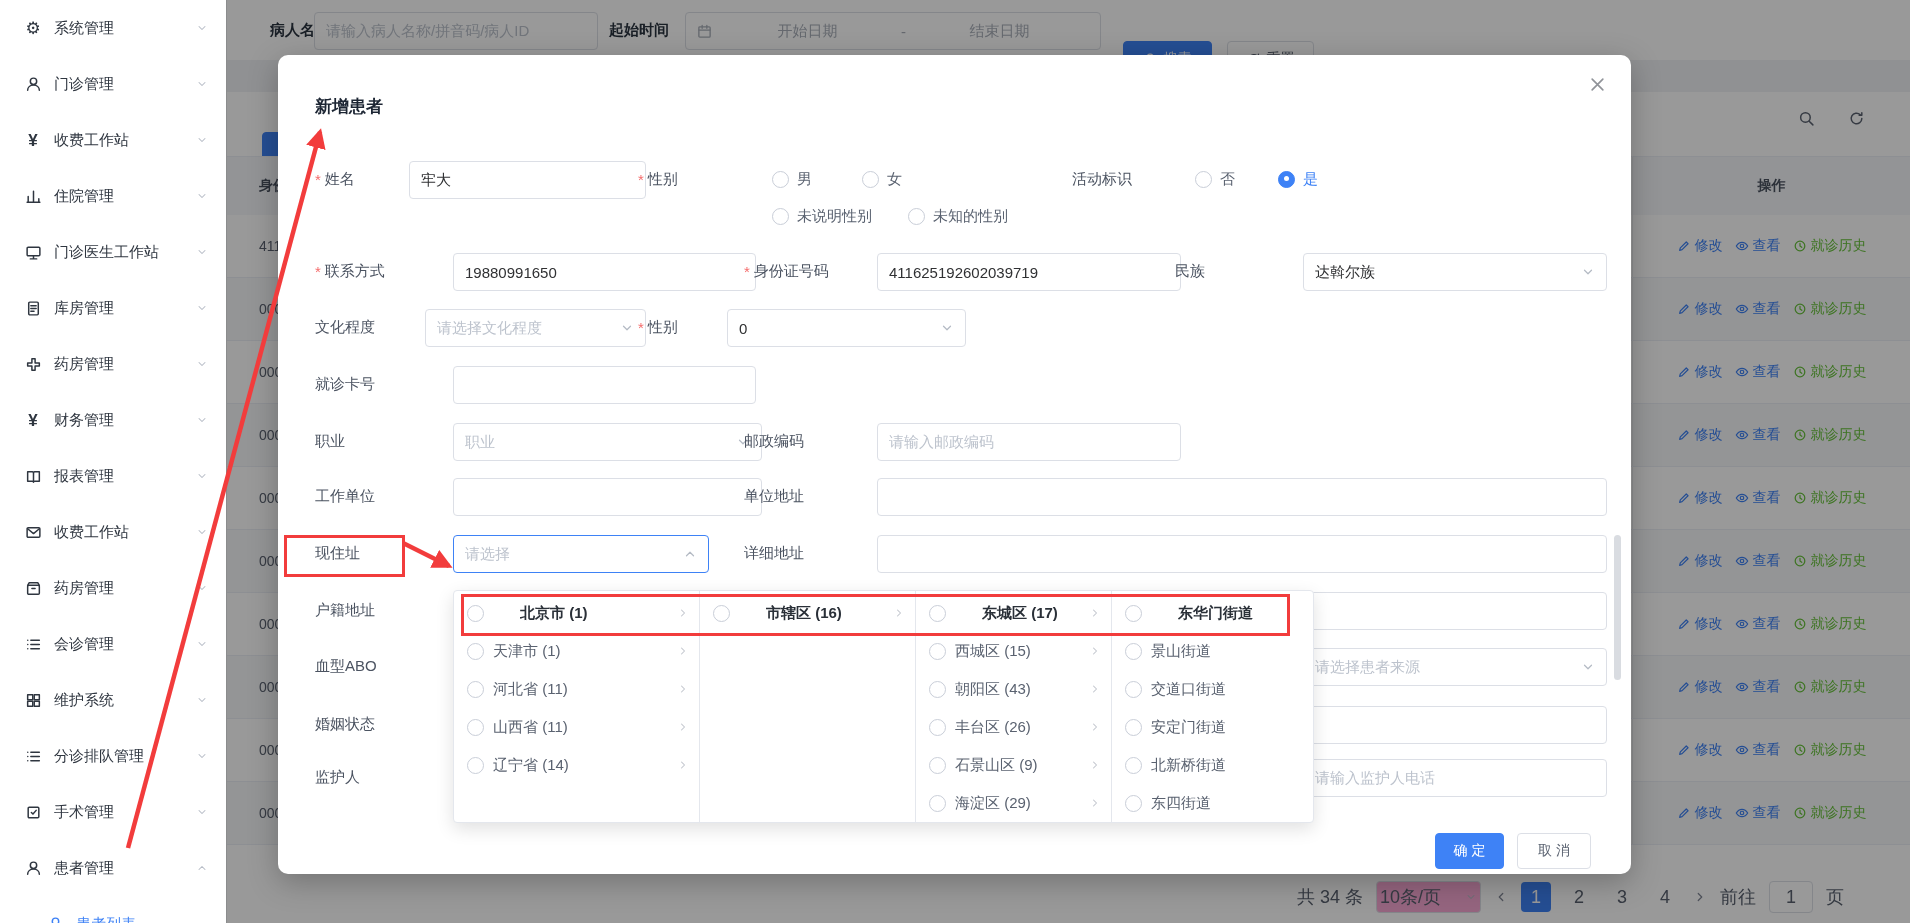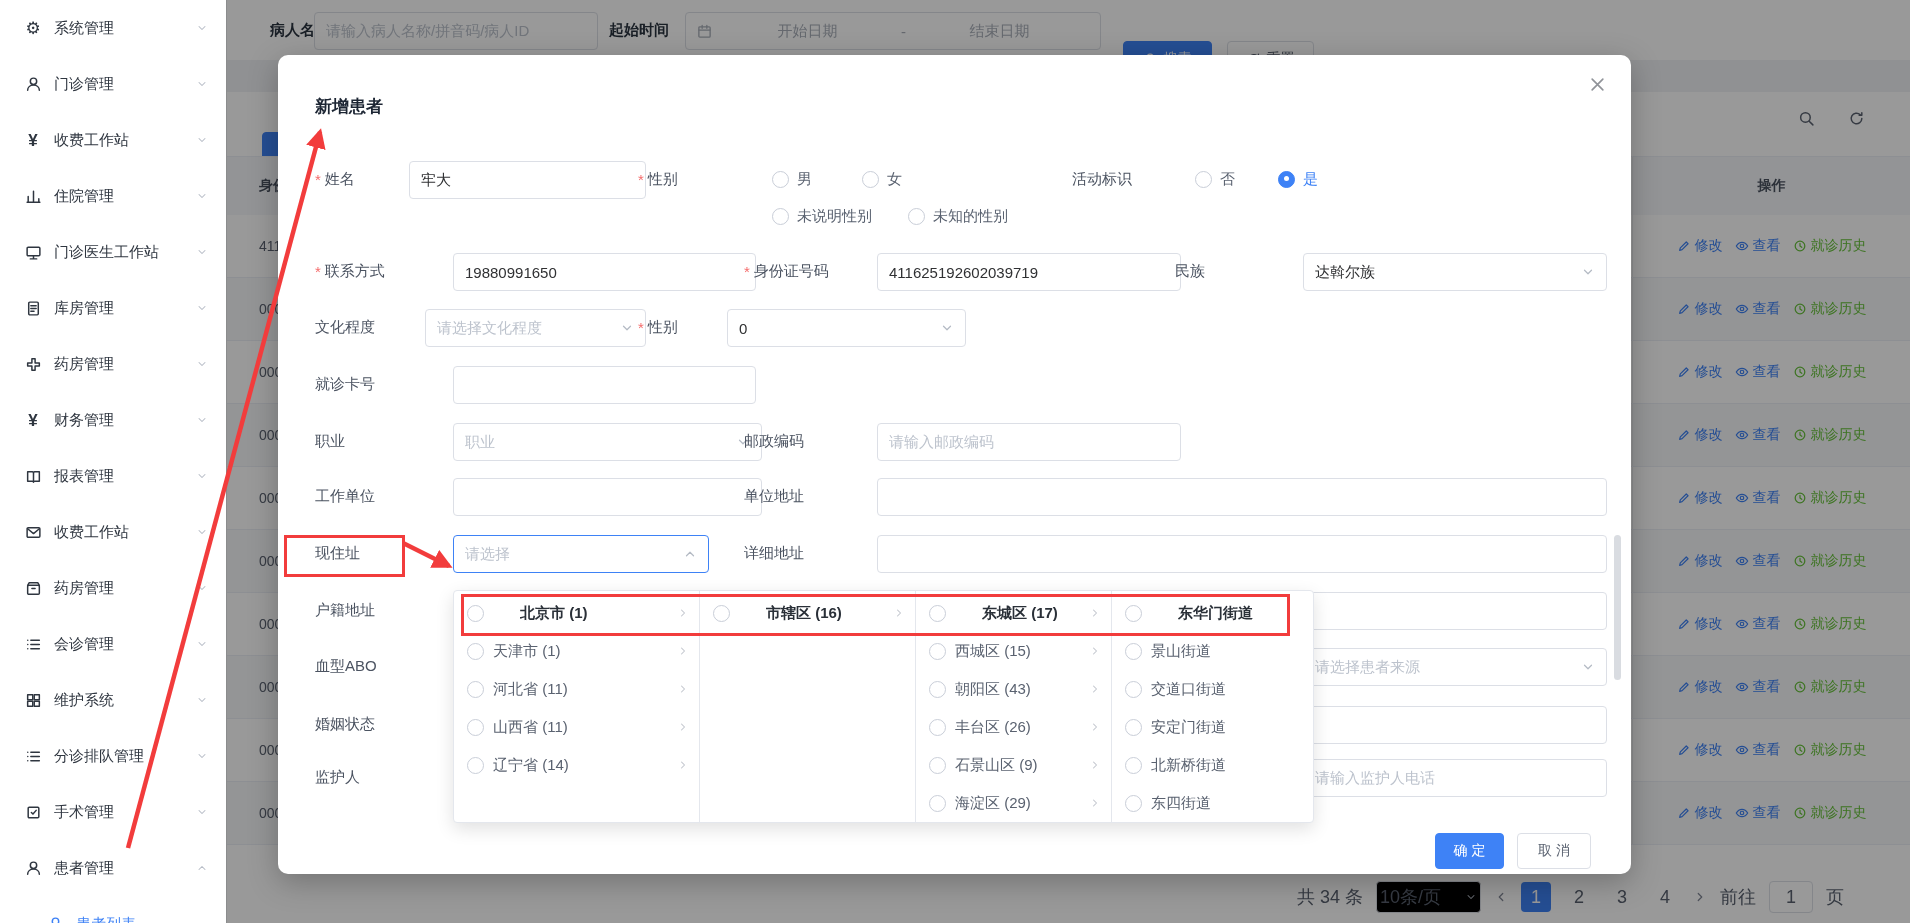--- a/index.html
+++ b/index.html
@@ -44,21 +44,21 @@
   .t-row{position:relative;height:62px;border-bottom:1px solid #ebeef5;background:#fff;}
   .t-row.alt{background:#f7f8fa;}
   .td-id{position:absolute;left:33px;top:0;height:62px;display:flex;align-items:center;font-size:14px;color:#5a6270;white-space:nowrap;overflow:hidden;}
   .td-actions{position:absolute;right:0;top:0;width:277px;height:62px;display:flex;align-items:center;justify-content:center;gap:12px;border-left:1px solid #e8eaec;}
   .lnk{display:inline-flex;align-items:center;gap:4px;font-size:14px;cursor:pointer;white-space:nowrap;}
   .lnk [data-icon]{font-size:14px;}
   .c-primary{color:var(--primary);}
   .c-success{color:var(--success);}
 
   .pagination{position:absolute;right:66px;bottom:10px;display:flex;align-items:center;gap:13px;font-size:18px;color:#5a6270;}
-  .pg-size{width:103px;height:30px;border:1px solid #dcdfe6;border-radius:4px;background:#000000;display:flex;align-items:center;justify-content:center;gap:24px;}
+  .pg-size{width:103px;height:30px;border:1px solid #dcdfe6;border-radius:4px;background:#f9a8d4;display:flex;align-items:center;justify-content:center;gap:24px;}
   .pg-size .fchev{color:#b4bac4;font-size:12px;}
   .pg-nav{font-size:14px;color:#808695;cursor:pointer;}
   .pg-num{min-width:30px;height:30px;display:inline-flex;align-items:center;justify-content:center;border-radius:4px;cursor:pointer;}
   .pg-num.active{background:var(--primary);color:#fff;}
   .pg-input{width:42px;height:30px;border:1px solid #dcdfe6;border-radius:4px;background:#fff;display:flex;align-items:center;justify-content:center;}
 
   
   .overlay{position:absolute;left:226px;top:0;width:1684px;height:923px;background:rgba(0,0,0,0.4);z-index:10;}
   .modal{position:absolute;left:278px;top:55px;width:1353px;height:819px;background:#fff;border-radius:10px;box-shadow:0 8px 30px rgba(0,0,0,0.25);z-index:20;}
   .modal-title{position:absolute;left:37px;top:40px;font-size:17px;font-weight:bold;color:#1c2533;}

